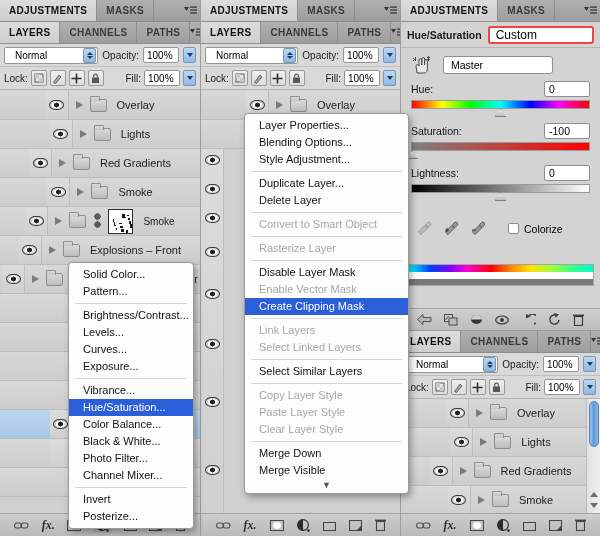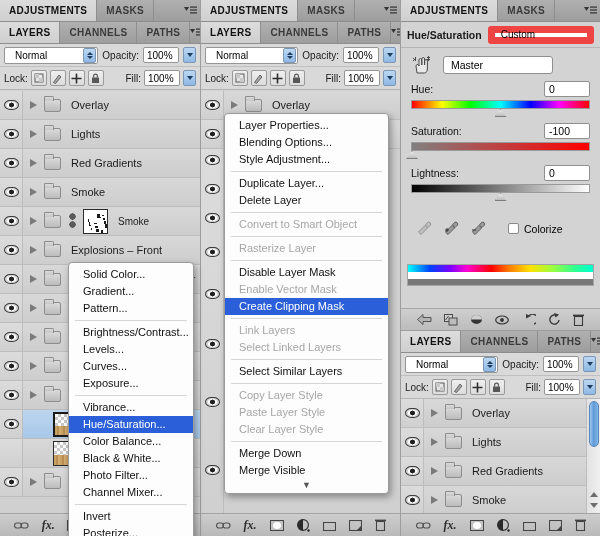--- a/index.html
+++ b/index.html
@@ -82,20 +82,21 @@
     display:flex;align-items:center;justify-content:center;
   }
 
   
   .layerlist { position:absolute; left:0; right:0; overflow:hidden; background:#d0d0d0; }
   .lrow {
     height:29px; display:flex; align-items:center;
     border-bottom:1px solid #bdbdbd;
     background:linear-gradient(#d8d8d8,#cdcdcd);
     position:relative;
+    justify-content:center;
   }
   .lrow.sel { background:linear-gradient(#bcd6ef,#a8c8e8); }
   .eyecell {
     width:23px; height:100%; display:flex; align-items:center; justify-content:center;
     border-right:1px solid #bdbdbd; background:linear-gradient(#dcdcdc,#d0d0d0);
   }
   .eye {
     width:15px;height:10px;
     background:radial-gradient(circle at 50% 50%, #222 0 2.4px, transparent 2.6px),
                radial-gradient(ellipse at 50% 50%, #ffffff 0 50%, transparent 52%);
@@ -184,23 +185,23 @@
   .msep { height:1px; background:#d6d6d6; margin:3px 6px; }
   .mchev { text-align:center; font-size:9px; color:#555; line-height:9px; padding-top:2px; }
 
   
   .adjhead {
     height:26px; display:flex; align-items:center; gap:6px;
     padding:0 6px; background:#d3d3d3; border-bottom:1px solid #b6b6b6;
   }
   .adjtitle { font-size:10.5px; font-weight:bold; color:#1a1a1a; white-space:nowrap; }
   .presetcombo {
-    flex:1; height:18px; background:#fff; border:7px solid #ef4444;
+    flex:1; height:18px; background:#fff; border:2px solid #ef4444;
     border-radius:3px; display:flex; align-items:center; padding-left:6px;
-    font-size:10px; position:relative;
+    font-size:12px; position:relative;
   }
   .channelrow { display:flex; align-items:center; gap:10px; padding:7px 8px 4px 10px; }
   .handicon { width:22px;height:20px; position:relative; }
   .chcombo {
     width:110px;height:18px;background:#fff;border:1px solid #8f8f8f;border-radius:3px;
     display:flex;align-items:center;padding-left:7px;font-size:10.5px;position:relative;
   }
   .sliderblock { padding:2px 10px 0 10px; }
   .slrow { display:flex; align-items:center; justify-content:space-between; margin-bottom:3px; }
   .sllabel { font-size:10.5px; color:#111; }
@@ -978,40 +979,39 @@
         <svg width="11" height="12">
             <rect x="1.5" y="2.5" width="8" height="9" fill="none" stroke="#444" stroke-width="1.1"></rect>
             <rect x="0" y="0.6" width="11" height="1.6" fill="#444"></rect>
           </svg>
       </span>
     </div>
   </div>
 
   <div class="menu" id="adj-menu" style="left:68px;top:262px;width:126px;">
       <div class="mi">Solid Color...</div>
-      <div class="mi">Gradient...</div>
       <div class="mi">Pattern...</div>
       <div class="msep"></div>
       <div class="mi">Brightness/Contrast...</div>
       <div class="mi">Levels...</div>
       <div class="mi">Curves...</div>
       <div class="mi">Exposure...</div>
       <div class="msep"></div>
       <div class="mi">Vibrance...</div>
       <div class="mi hl">Hue/Saturation...</div>
       <div class="mi">Color Balance...</div>
       <div class="mi">Black &amp; White...</div>
       <div class="mi">Photo Filter...</div>
       <div class="mi">Channel Mixer...</div>
       <div class="msep"></div>
       <div class="mi">Invert</div>
       <div class="mi">Posterize...</div>
     </div>
 
-  <div class="menu" id="ctx-menu" style="left:224px;top:113px;width:165px;">
+  <div class="menu" id="ctx-menu" style="left:244px;top:113px;width:165px;">
       <div class="mi">Layer Properties...</div>
       <div class="mi">Blending Options...</div>
       <div class="mi">Style Adjustment...</div>
       <div class="msep"></div>
       <div class="mi">Duplicate Layer...</div>
       <div class="mi">Delete Layer</div>
       <div class="msep"></div>
       <div class="mi dis">Convert to Smart Object</div>
       <div class="msep"></div>
       <div class="mi dis">Rasterize Layer</div>

